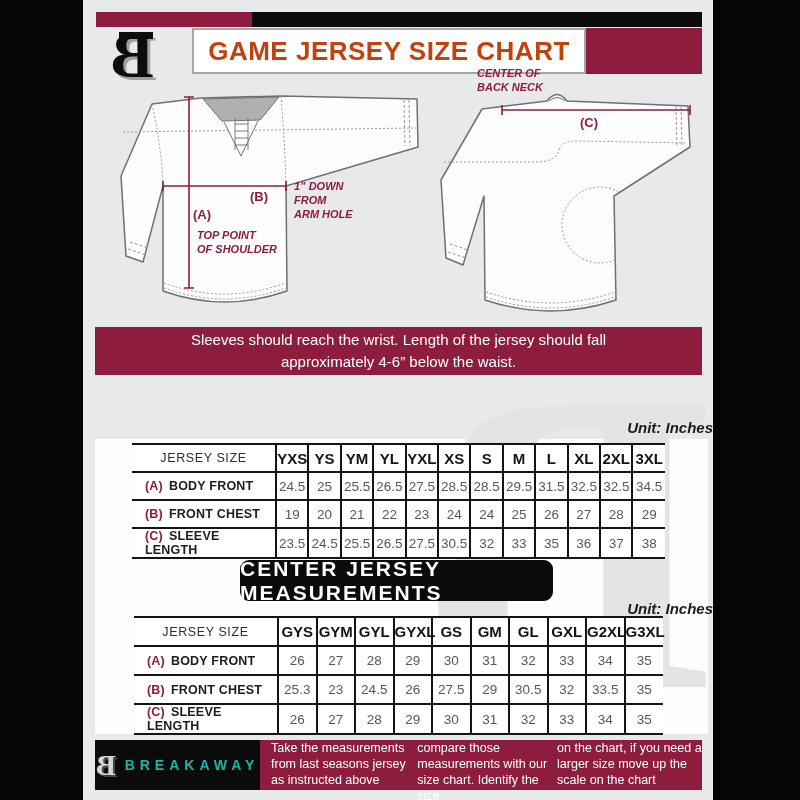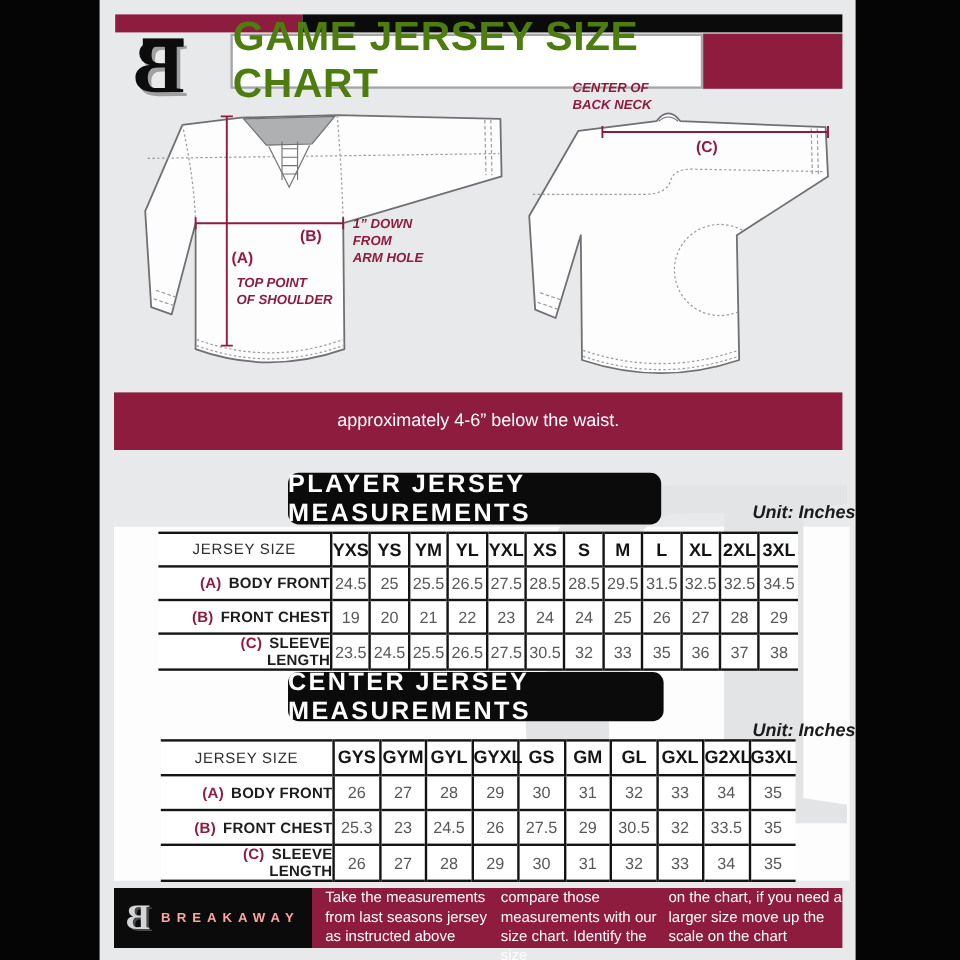--- a/index.html
+++ b/index.html
@@ -6,21 +6,21 @@
   .frame{position:relative;width:800px;height:800px;background:#050505;overflow:hidden;
          font-family:"Liberation Sans",sans-serif;}
   .page{position:absolute;left:83px;top:0;width:630px;height:800px;background:#e8e9ea;overflow:hidden;}
   .abs{position:absolute;}
 
   
   .bar-maroon{left:13px;top:12px;width:156px;height:15px;background:#8e1c3e;}
   .bar-black{left:169px;top:12px;width:450px;height:15px;background:#0b0b0b;}
   .title-box{left:109px;top:28px;width:394px;height:46px;background:#fff;border:2px solid #a6a6a8;
              box-sizing:border-box;display:flex;align-items:center;justify-content:center;
-             font-weight:800;font-size:34px;letter-spacing:.5px;color:#4d7c0f;}
+             font-weight:800;font-size:26px;letter-spacing:.5px;color:#c2410c;}
   .title-maroon{left:503px;top:28px;width:116px;height:46px;background:#8e1c3e;}
   .logo-wrap{left:28px;top:24px;width:76px;height:86px;}
   .logo-b{font-family:"Liberation Serif",serif;font-weight:700;display:inline-block;transform:scaleX(-1);
           color:#0c0c0c;font-size:64px;line-height:1;text-shadow:-3px 3px 0 #a0a0a2;}
   .logo-bar{position:absolute;left:8px;top:8px;width:34px;height:7px;background:#0c0c0c;}
 
   
   .watermark{left:318px;top:338px;width:312px;height:440px;overflow:hidden;
              font-family:"Liberation Serif",serif;font-weight:700;font-size:430px;line-height:.95;
              color:#e2e4e6;transform:scaleX(-1);user-select:none;}
@@ -49,30 +49,30 @@
   .size-table tr{border-top:2px solid #141414;}
   .size-table th,.size-table td{border-left:2px solid #141414;text-align:center;vertical-align:middle;
                     background:#fff;padding:0;}
   .size-table th:first-child,.size-table td:first-child{border-left:none;}
   .tbl-player tr{height:28px;}
   .tbl-goalie tr{height:29px;}
   .size-table col.label-col{width:144px;}
   .size-table th{font-size:15px;font-weight:700;color:#141414;}
   .size-table td{font-size:13.5px;font-weight:500;color:#58585b;}
   .size-table th.label-cell{font-size:12.5px;font-weight:500;letter-spacing:.6px;color:#2e2e30;}
-  .size-table td.label-cell{text-align:right;padding-left:13px;font-size:12.5px;font-weight:700;
+  .size-table td.label-cell{text-align:left;padding-left:13px;font-size:12.5px;font-weight:700;
                     letter-spacing:.2px;color:#1c1c1e;}
   .size-table .key{color:#8e1c3e;font-weight:800;margin-right:6px;}
 
   
   .footer-black{left:12px;top:740px;width:165px;height:50px;background:#0b0b0b;
                 display:flex;align-items:center;justify-content:center;gap:9px;}
   .footer-logo{font-family:"Liberation Serif",serif;font-weight:700;font-size:30px;line-height:1;
                display:inline-block;transform:scaleX(-1);color:#d4d5d7;text-shadow:-2px 2px 0 #4a4a4c;}
-  .footer-brand{color:#fca5a5;font-weight:700;font-size:11px;letter-spacing:5px;}
+  .footer-brand{color:#14b8a6;font-weight:700;font-size:14px;letter-spacing:5px;}
   .footer-maroon{left:177px;top:740px;width:442px;height:50px;background:#8e1c3e;color:#fff;
                  display:flex;justify-content:center;padding-left:11px;
                  box-sizing:border-box;font-size:12.5px;line-height:16px;}
 
   svg text{font-family:"Liberation Sans",sans-serif;}
   .mlabel{font-weight:800;font-size:13px;fill:#8e1c3e;}
   .mnote{font-style:italic;font-weight:700;font-size:11px;fill:#8e1c3e;}
 </style>
 </head>
 <body>
@@ -145,24 +145,24 @@
         <text class="mlabel" x="580" y="127">(C)</text>
         <text class="mnote" x="477" y="77">CENTER OF</text>
         <text class="mnote" x="477" y="91">BACK NECK</text>
       </g>
     </svg>
 
     <div class="abs white-panel"></div>
     <div class="abs watermark">B</div>
 
     <div class="abs banner">
+      <div>Sleeves should reach the wrist. Length of the jersey should fall</div>
       <div>approximately 4-6” below the waist.</div>
     </div>
 
-    <div class="abs section-head head-player">PLAYER JERSEY MEASUREMENTS</div>
     <div class="abs unit unit-player">Unit: Inches</div>
     <div class="abs size-table tbl-player">
         <table>
           <colgroup>
             <col class="label-col">
             <col>
             <col>
             <col>
             <col>
             <col>

